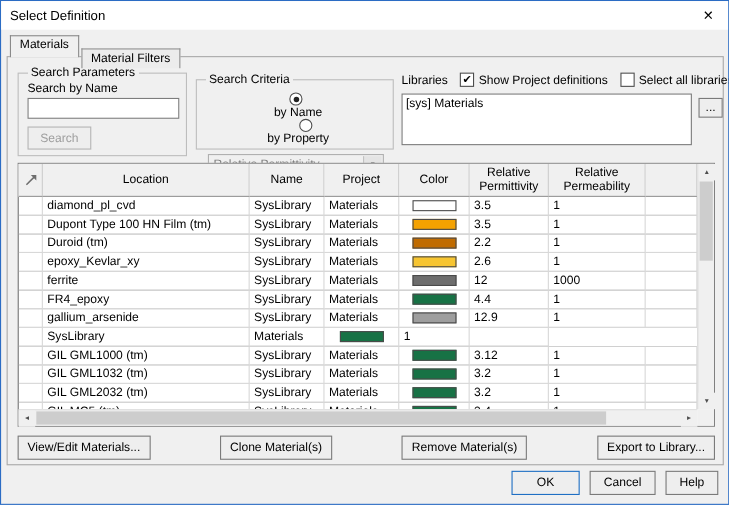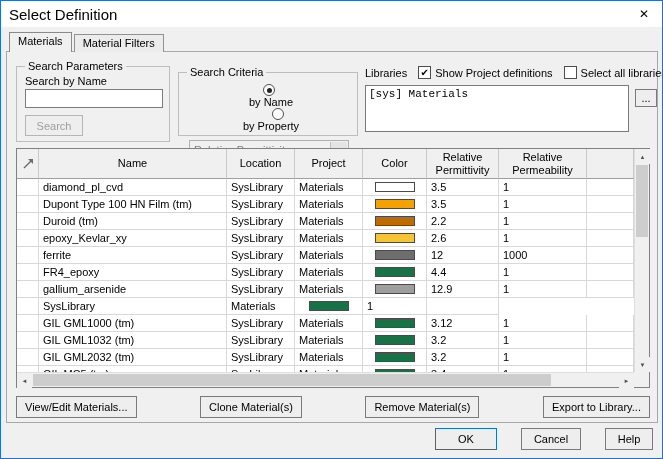--- a/index.html
+++ b/index.html
@@ -5,28 +5,28 @@
   * { box-sizing: border-box; margin: 0; padding: 0; }
   html,body { background:#ffffff; }
   body { font-family:"Liberation Sans", sans-serif; font-size:11px; color:#000; }
 
   .dialog { position:relative; width:663px; height:459px; border:1px solid #2b6cc4;
             background:#f0f0f0; overflow:hidden; }
 
   
   .titlebar { position:absolute; left:0; top:0; right:0; height:26px; background:#fff;
               display:flex; align-items:center; }
-  .title { padding-left:8px; font-size:15px; }
+  .title { padding-left:8px; font-size:12px; }
   .closebox { margin-left:auto; width:36px; height:26px; display:flex; align-items:center;
               justify-content:center; font-size:12px; cursor:default; }
 
   
   .tabstrip { position:absolute; left:8px; top:31px; height:20px; display:flex; z-index:3; }
   .tab { padding:2px 8px 0 8px; border:1px solid #919191; border-bottom:none; background:#ececec;
-         margin-right:2px; height:18px; margin-top:2px; white-space:nowrap; }
+         margin-right:2px; height:18px; margin-top:12px; white-space:nowrap; }
   .tab.active { background:#f0f0f0; height:20px; margin-top:0; border-color:#8a8a8a; }
 
   .tabpage { position:absolute; left:5px; top:50px; width:652px; height:372px;
              background:#f0f0f0; border:1px solid #a8a8a8; }
 
   
   fieldset.grp { position:absolute; border:1px solid #bdbdbd; padding:2px 4px; }
   fieldset.grp legend { padding:0 3px; margin-left:4px; font-size:11px; }
   .grp-sp { left:9px; top:8px; width:154px; height:82px; }
   .grp-sc { left:171px; top:14px; width:180px; height:70px; }
@@ -56,21 +56,21 @@
 
   
   .lib-row { position:absolute; left:358px; top:14px; width:292px; display:flex; align-items:center;
              white-space:nowrap; }
   .cbgroup { display:flex; align-items:center; margin-left:11px; }
   .checkbox { width:13px; height:13px; border:1px solid #4d4d4d; background:#fff; margin-right:4px;
               display:inline-flex; align-items:center; justify-content:center; font-size:10px;
               line-height:1; flex:0 0 auto; }
   .liblist { position:absolute; left:358px; top:33px; width:264px; height:47px; background:#fff;
              border:1px solid #7a7a7a; padding:1px 3px; overflow:hidden; }
-  .lib-item { height:14px; line-height:14px;font-family:Liberation Mono, monospace; }
+  .lib-item { height:14px; line-height:14px; }
   .btn-browse { position:absolute; left:628px; top:37px; width:22px; height:18px; padding:0; }
 
   
   .table-wrap { position:absolute; left:9px; top:96px; width:634px; height:240px;
                 border:1px solid #808080; background:#fff; }
   .grid { --cols: 22px 188px 68px 68px 64px 72px 88px 1fr; }
   .grid-header { position:absolute; left:0; top:0; width:617px; height:30px; display:grid;
                  grid-template-columns: var(--cols); background:#f0f0f0; }
   .hcell { background:#f0f0f0; border-right:1px solid #c9c9c9; border-bottom:1px solid #9f9f9f;
            display:flex; align-items:center; justify-content:center; text-align:center;
@@ -93,21 +93,21 @@
             justify-content:center; font-size:6px; color:#4f4f4f; background:#f0f0f0; }
   .sb-up { top:0; left:0; } .sb-down { bottom:0; left:0; }
   .sb-left { left:0; top:0; } .sb-right { right:0; top:0; }
   .vthumb { position:absolute; left:1px; width:12px; top:16px; height:72px; background:#cdcdcd; }
   .hthumb { position:absolute; top:1px; height:12px; left:16px; width:518px; background:#cdcdcd; }
 
   
   .action-row { position:absolute; left:9px; top:344px; width:634px; display:flex;
                 justify-content:space-between; }
   .action-row .btn { height:22px; }
-  .footer-row { position:absolute; right:9px; bottom:8px; display:flex; gap:24px; }
+  .footer-row { position:absolute; right:9px; bottom:8px; display:flex; gap:9px; }
   .footer-row .btn { height:22px; }
   .btn-ok { width:62px; border:1px solid #1f6fc4; }
   .btn-cancel { width:60px; }
   .btn-help { width:48px; }
 
   .sort-icon-svg { display:block; }
 </style>
 </head>
 <body>
 
@@ -163,22 +163,22 @@
     <button class="btn btn-browse">...</button>
 
     <div class="table-wrap grid">
       <div class="grid-header">
         <div class="hcell">
           <svg class="sort-icon-svg" width="14" height="12" viewBox="0 0 14 12">
             <line x1="3" y1="10" x2="10" y2="3" stroke="#6e6e6e" stroke-width="1.4"></line>
             <polygon points="7,1 12,1 12,6" fill="#6e6e6e"></polygon>
           </svg>
         </div>
+        <div class="hcell">Location</div>
         <div class="hcell">Name</div>
-        <div class="hcell">Location</div>
         <div class="hcell">Project</div>
         <div class="hcell">Color</div>
         <div class="hcell">Relative Permittivity</div>
         <div class="hcell">Relative Permeability</div>
         <div class="hcell"></div>
       </div>
 
       <div class="grid-body" id="material-rows">
           <div class="grow">
             <div class="gc"></div>

